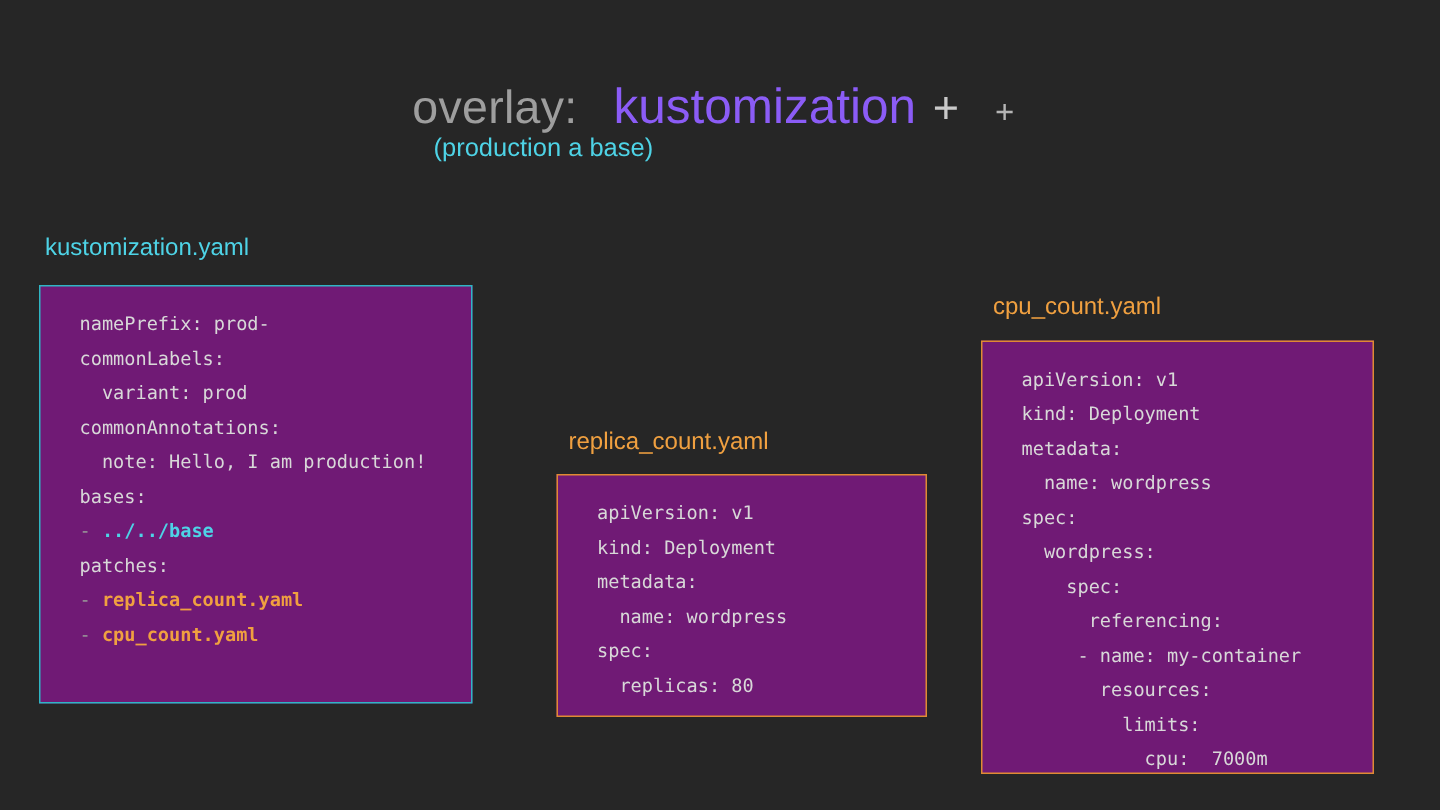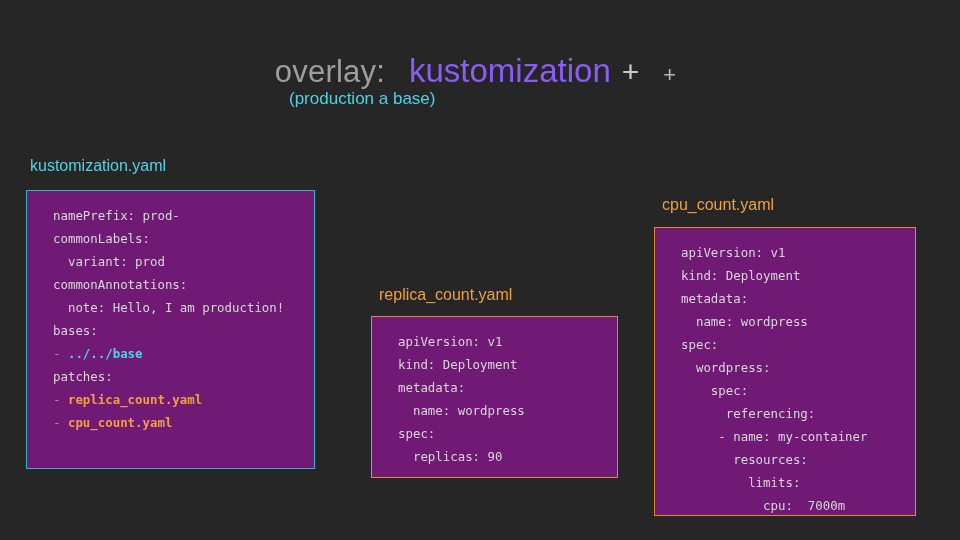--- a/index.html
+++ b/index.html
@@ -98,21 +98,21 @@
 <span class="dim">- </span><span class="og">cpu_count.yaml</span></pre>
   </div>
 
   <div class="file-label label-orange" id="lbl-replica">replica_count.yaml</div>
   <div class="codebox orange" id="box-replica">
     <pre class="code"><span>apiVersion: v1</span>
 <span>kind: Deployment</span>
 <span>metadata:</span>
 <span>  name: wordpress</span>
 <span>spec:</span>
-<span>  replicas: 90</span></pre>
+<span>  replicas: 80</span></pre>
   </div>
 
   <div class="file-label label-orange" id="lbl-cpu">cpu_count.yaml</div>
   <div class="codebox orange" id="box-cpu">
     <pre class="code"><span>apiVersion: v1</span>
 <span>kind: Deployment</span>
 <span>metadata:</span>
 <span>  name: wordpress</span>
 <span>spec:</span>
 <span>  wordpress:</span>

